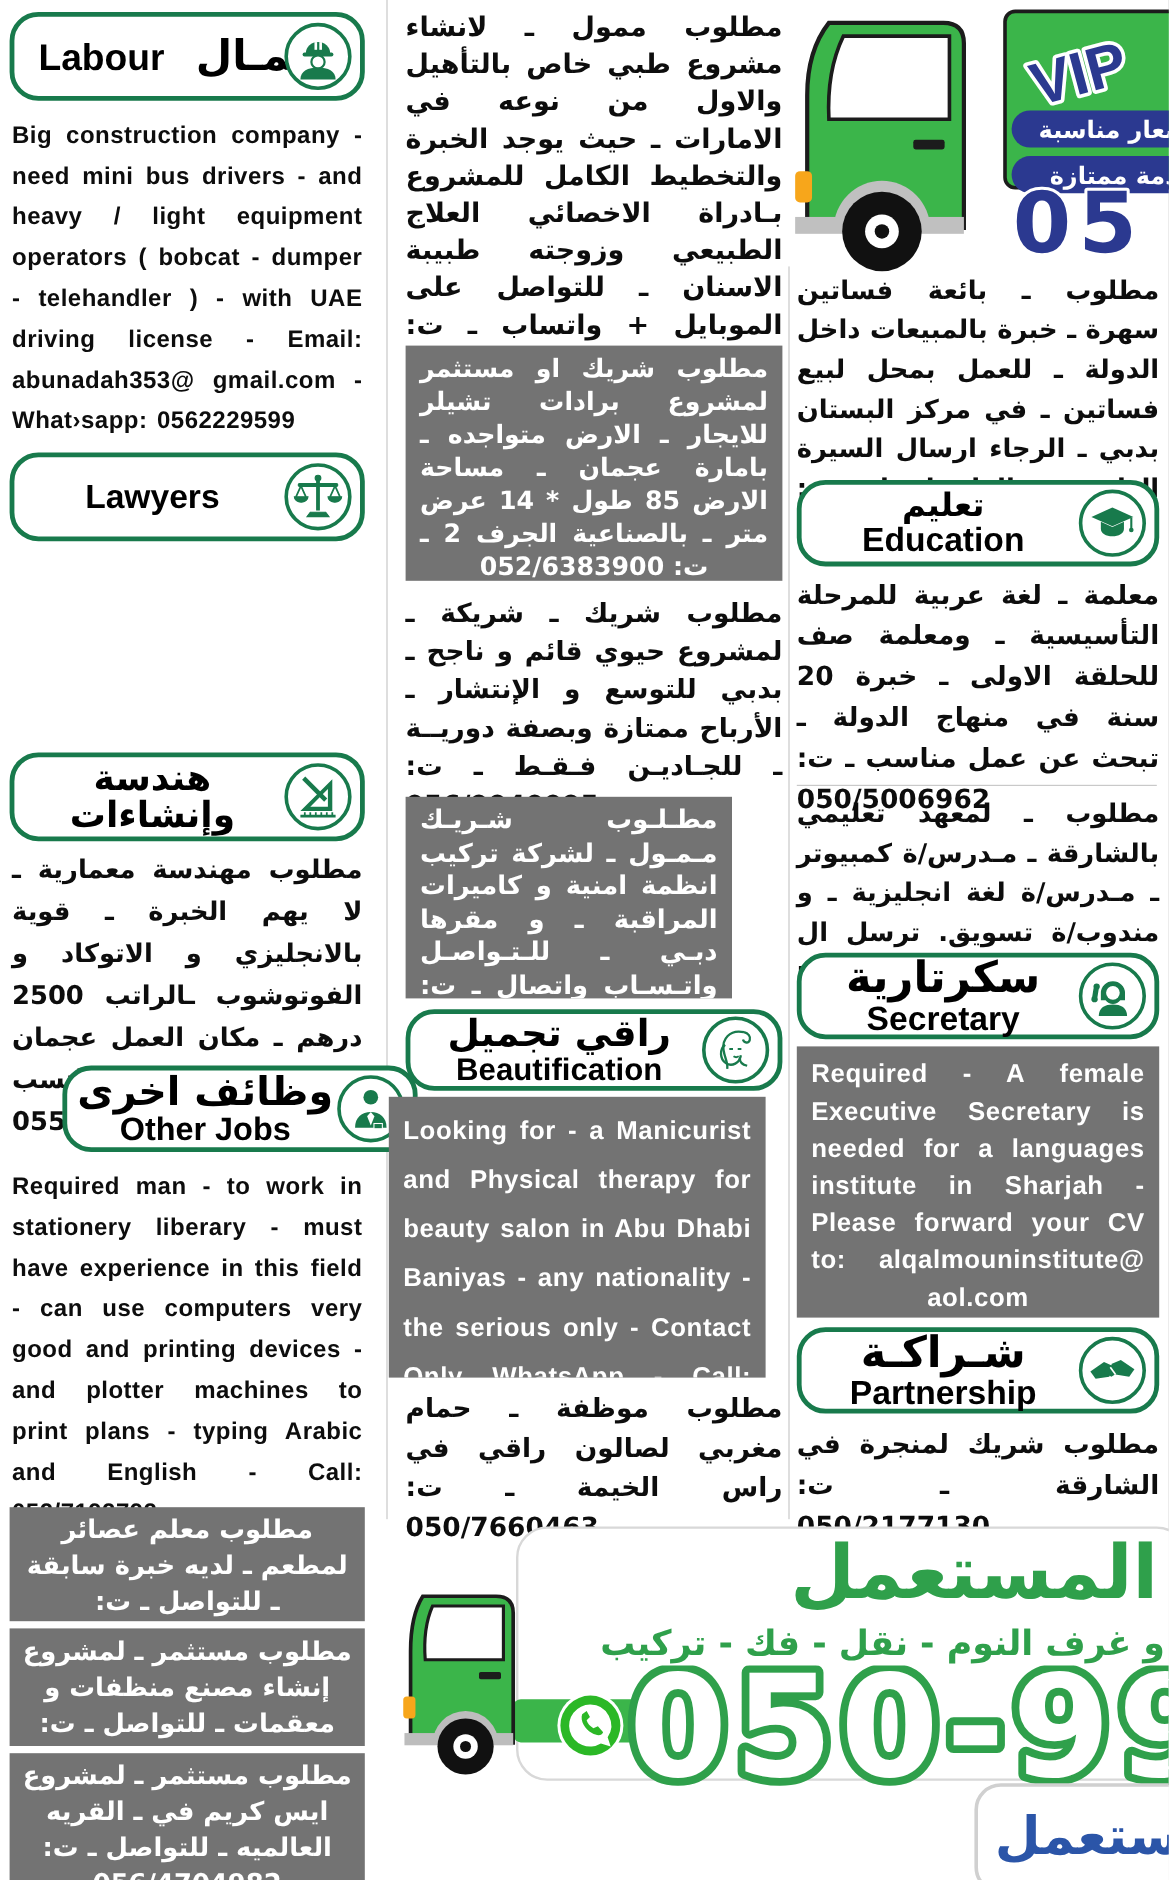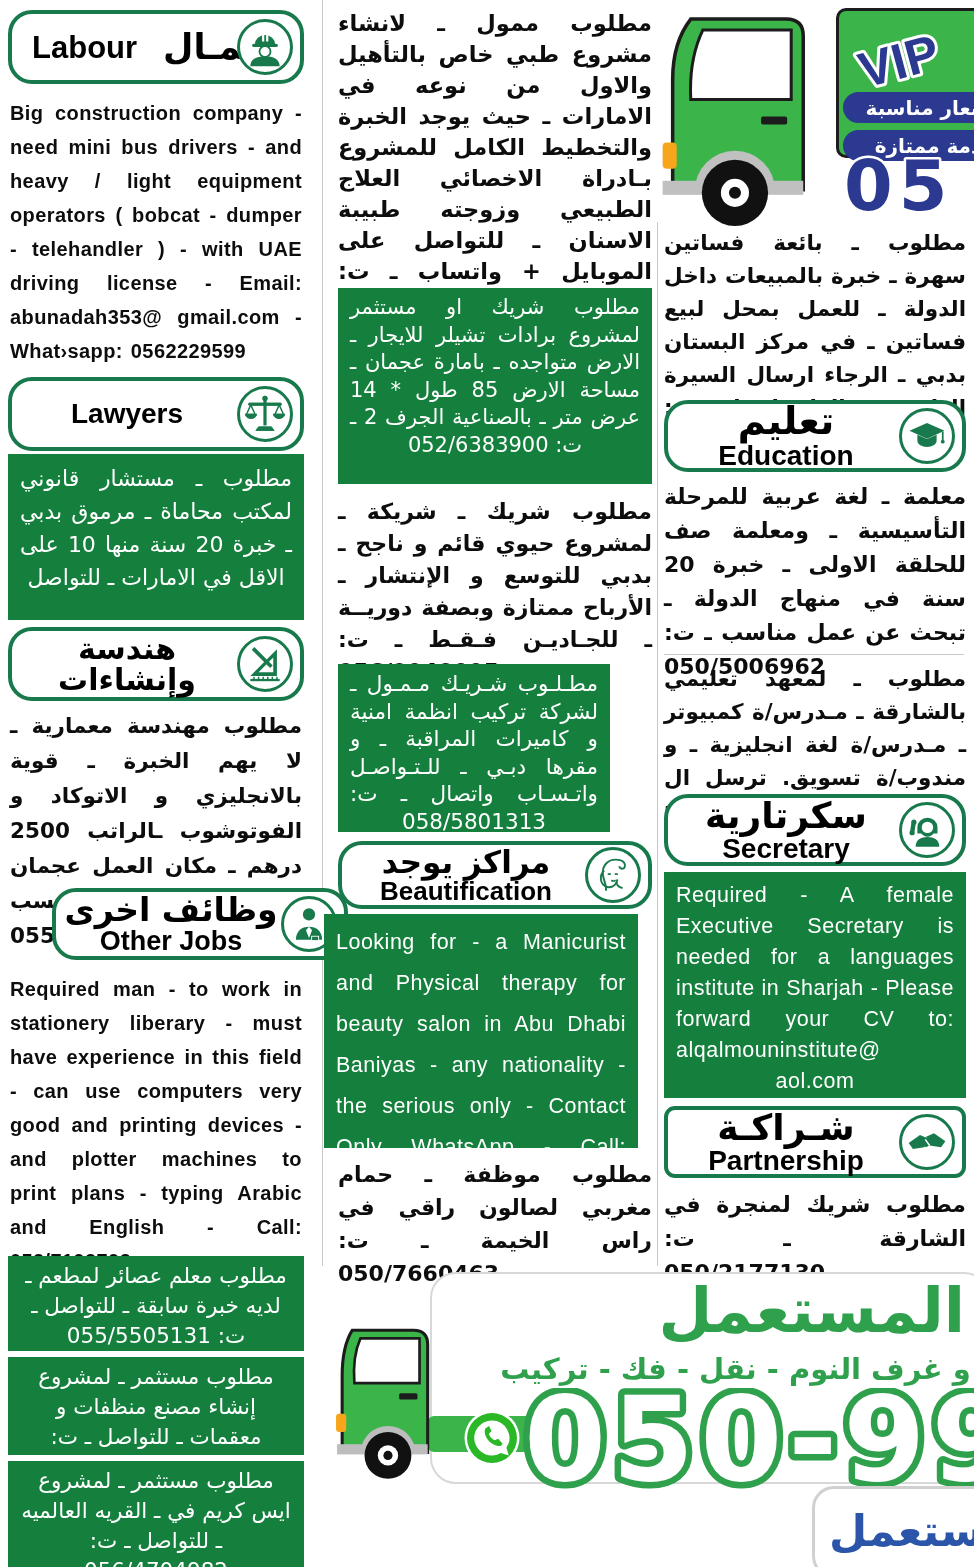--- a/index.html
+++ b/index.html
@@ -19,21 +19,21 @@
                  width:56px; height:56px; border:3px solid #187a4c; border-radius:50%;
                  background:#fff; display:flex; align-items:center; justify-content:center; }
 
   
   .p-en { position:absolute; color:#0d0d0d; font-weight:bold;
           font-family:"Liberation Sans","DejaVu Sans",sans-serif;
           font-size:20px; line-height:34px; text-align:justify; letter-spacing:.4px; word-spacing:2px; }
   .p-ar { position:absolute; color:#0d0d0d; font-weight:bold; direction:rtl;
           font-size:22px; line-height:31px; text-align:justify; text-align-last:left; }
 
-  .redbox { position:absolute; background:#15803d; color:#fff; font-weight:normal; overflow:hidden; }
+  .redbox { position:absolute; background:#737373; color:#fff; font-weight:bold; overflow:hidden; }
   .redbox.rtl { direction:rtl; text-align:justify; text-align-last:center; }
   .redbox.ctr { direction:rtl; text-align:center; }
   .redbox.en  { font-family:"Liberation Sans","DejaVu Sans",sans-serif; text-align:justify; text-align-last:center; letter-spacing:.5px; }
 
   .vline { position:absolute; width:1px; background:#c9c9c9; }
   .hline { position:absolute; height:1px; background:#c9c9c9; }
 
   
   .cargo-box { position:absolute; background:#3bb54a; border:3px solid #1c1c1c; border-radius:10px; }
   .pill { position:absolute; background:#2b3990; border-radius:16px; color:#fff; font-weight:bold;
@@ -86,24 +86,20 @@
         <rect x="6" y="12" width="36" height="2.6" rx="1.3"></rect>
         <path d="M8.5,14 L4,24 M8.5,14 L13,24" fill="none" stroke-width="1.6"></path>
         <path d="M2.5,24 a6.2,5 0 0 0 12.4,0 z"></path>
         <path d="M39.5,14 L35,24 M39.5,14 L44,24" fill="none" stroke-width="1.6"></path>
         <path d="M33.1,24 a6.2,5 0 0 0 12.4,0 z"></path>
         <path d="M17,38 h14 l3,4 h-20 z"></path>
       </svg>
     </div>
   </div>
 
-  <div class="redbox rtl" style="left:8px; top:454px; width:296px; height:166px; font-size:22px; line-height:33px; padding:8px 12px 4px;">
-    <span>مطلوب ـ مستشار قانوني لمكتب محاماة ـ مرموق بدبي ـ خبرة 20 سنة منها 10 على الاقل في الامارات ـ للتواصل</span>
-    
-  </div>
 
   <div class="hdr" style="left:8px; top:627px; width:296px; height:74px;">
     <div class="hdr-titles">
       <div class="hdr-ar" style="font-size:30px;">هندسة وإنشاءات</div>
     </div>
     <div class="icon-circle">
       <svg width="44" height="44" viewBox="0 0 48 48">
         <path fill-rule="evenodd" d="M8,37 L37,8 L37,37 Z M17,33 L33,17 L33,33 Z" fill="#187a4c"></path>
         <path d="M11,7 L31,27" stroke="#187a4c" stroke-width="4"></path>
         <path d="M8,41.5 H40" stroke="#187a4c" stroke-width="2.5"></path>
@@ -138,21 +134,21 @@
   <div class="p-ar" style="left:338px; top:8px; width:314px; font-size:22.5px; line-height:31px;">مطلوب ممول ـ لانشاء مشروع طبي خاص بالتأهيل والاول من نوعه في الامارات ـ حيث يوجد الخبرة والتخطيط الكامل للمشروع بـادراة الاخصائي العلاج الطبيعي وزوجته طبيبة الاسنان ـ للتواصل على الموبايل + واتساب ـ ت: 055/7198392</div>
 
   <div class="redbox rtl" style="left:338px; top:288px; width:314px; height:196px; font-size:21px; line-height:27.5px; padding:6px 12px;">مطلوب شريك او مستثمر لمشروع برادات تشيلر للايجار ـ الارض متواجده ـ بامارة عجمان ـ مساحة الارض 85 طول * 14 عرض متر ـ بالصناعية الجرف 2 ـ ت: 052/6383900</div>
 
   <div class="p-ar" style="left:338px; top:496px; width:314px; font-size:22px; line-height:32px;">مطلوب شريك ـ شريكة ـ لمشروع حيوي قائم و ناجح ـ بدبي للتوسع و الإنتشار ـ الأرباح ممتازة وبصفة دوريــة ـ للجـاديـن فـقـط ـ ت: 056/9940095</div>
 
   <div class="redbox rtl" style="left:338px; top:664px; width:272px; height:168px; font-size:21.5px; line-height:27.5px; padding:6px 12px;">مطـلـوب شـريـك مـمـول ـ لشركة تركيب انظمة امنية و كاميرات المراقبة ـ و مقرها دبـي ـ للـتـواصـل واتـسـاب واتصال ـ ت: 058/5801313</div>
 
   <div class="hdr" style="left:338px; top:841px; width:314px; height:68px;">
     <div class="hdr-titles">
-      <div class="hdr-ar" style="font-size:31px;">مراكز يوجد</div>
+      <div class="hdr-ar" style="font-size:31px;">راقي تجميل</div>
       <div class="hdr-en" style="font-size:26px;">Beautification</div>
     </div>
     <div class="icon-circle">
       <svg width="42" height="42" viewBox="0 0 48 48" fill="none" stroke="#187a4c" stroke-width="2.2">
         <path d="M32,7 C18,4 11,14 12.5,24 c1.2,8 4.5,12 3.5,18"></path>
         <path d="M32,7 c4,1 6.5,4 5.5,7.5 c-1,3.5 -5.5,3 -6.5,-0.5"></path>
         <path d="M14,19 a9.5,10.5 0 1 0 15,10"></path>
         <path d="M28,32 c0,4 3,6 7,7"></path>
         <path d="M18,23 h3.5 M26,23 h3.5" stroke-width="1.8"></path>
         <path d="M22,30 c1.5,1 3.5,1 5,0" stroke-width="1.8"></path>
@@ -184,21 +180,21 @@
     <div class="pill" style="left:843px; top:130px; width:170px; height:31px;">دمة ممتازة</div>
     <svg class="abs" style="left:842px; top:148px;" width="140" height="78">
       <text x="2" y="62" font-size="70" font-weight="bold" fill="#2b3990" stroke="#fff" stroke-width="5" paint-order="stroke" stroke-linejoin="round" letter-spacing="6" font-family="DejaVu Sans, sans-serif">05</text>
     </svg>
   </div>
 
   <div class="p-ar" style="left:664px; top:226px; width:302px; font-size:21.5px; line-height:33px;">مطلوب ـ بائعة فساتين سهرة ـ خبرة بالمبيعات داخل الدولة ـ للعمل بمحل لبيع فساتين ـ في مركز البستان بدبي ـ الرجاء ارسال السيرة الذاتية عبر الواتساب او ـ ت: 050/4242650</div>
 
   <div class="hdr" style="left:664px; top:400px; width:302px; height:72px;">
     <div class="hdr-titles">
-      <div class="hdr-ar" style="font-size:38px;">تعليم</div>
+      <div class="hdr-ar" style="font-size:27px;">تعليم</div>
       <div class="hdr-en" style="font-size:28px;">Education</div>
     </div>
     <div class="icon-circle">
       <svg width="42" height="42" viewBox="0 0 48 48" fill="#187a4c">
         <path d="M24,9 L44,18 L24,27 L4,18 Z"></path>
         <path d="M13,22.5 v7 c0,4 5,7 11,7 s11,-3 11,-7 v-7 l-11,5 z"></path>
         <path d="M42,19 v10" stroke="#187a4c" stroke-width="2" fill="none"></path>
         <circle cx="42" cy="30.5" r="2.2"></circle>
       </svg>
     </div>
@@ -224,21 +220,21 @@
           <circle cx="9" cy="15" r="3"></circle>
           <circle cx="7" cy="27" r="3"></circle>
           <rect x="5.4" y="15" width="5" height="12" rx="2.5" transform="rotate(9 8 21)"></rect>
         </g>
       </svg>
     </div>
   </div>
 
   <div class="redbox en" style="left:664px; top:872px; width:302px; height:226px; font-size:21.5px; line-height:31px; padding:8px 12px;">Required - A female Executive Secretary is needed for a languages institute in Sharjah - Please forward your CV to: alqalmouninstitute@ aol.com</div>
 
-  <div class="hdr" style="left:664px; top:1106px; width:302px; height:72px;border-radius:11px;">
+  <div class="hdr" style="left:664px; top:1106px; width:302px; height:72px;">
     <div class="hdr-titles">
       <div class="hdr-ar" style="font-size:36px;">شـراكـة</div>
       <div class="hdr-en" style="font-size:28px;">Partnership</div>
     </div>
     <div class="icon-circle">
       <svg width="42" height="42" viewBox="0 0 48 48" fill="#187a4c">
         <path d="M3,25 L16,16 L25,20 L21,30 L8,32 Z"></path>
         <path d="M45,23 L32,14 L23,18 L27,28 L40,30 Z"></path>
         <path d="M20,19 l8,0 3,6 -8,5 -7,-4 z"></path>
         <path d="M22,21 l5,7" stroke="#fff" stroke-width="1.6" fill="none"></path>

